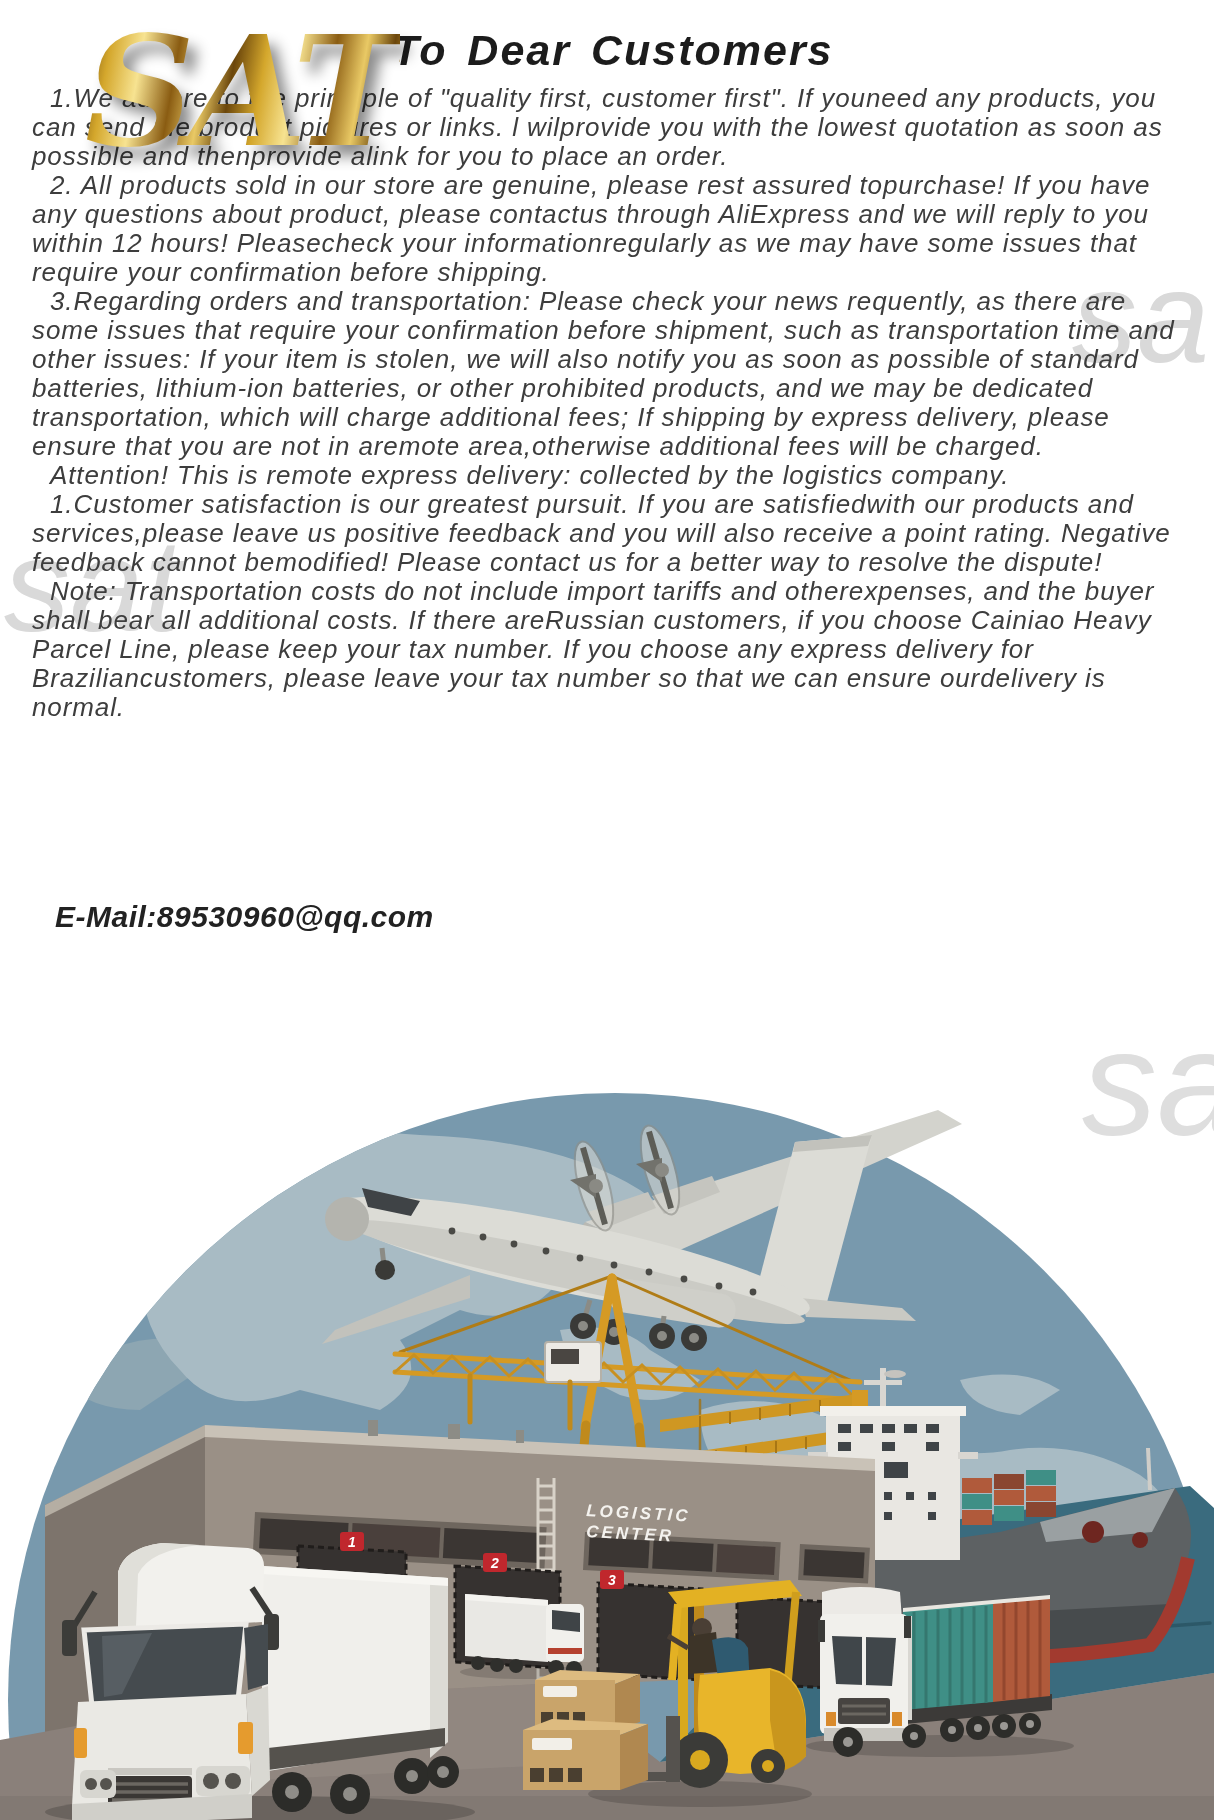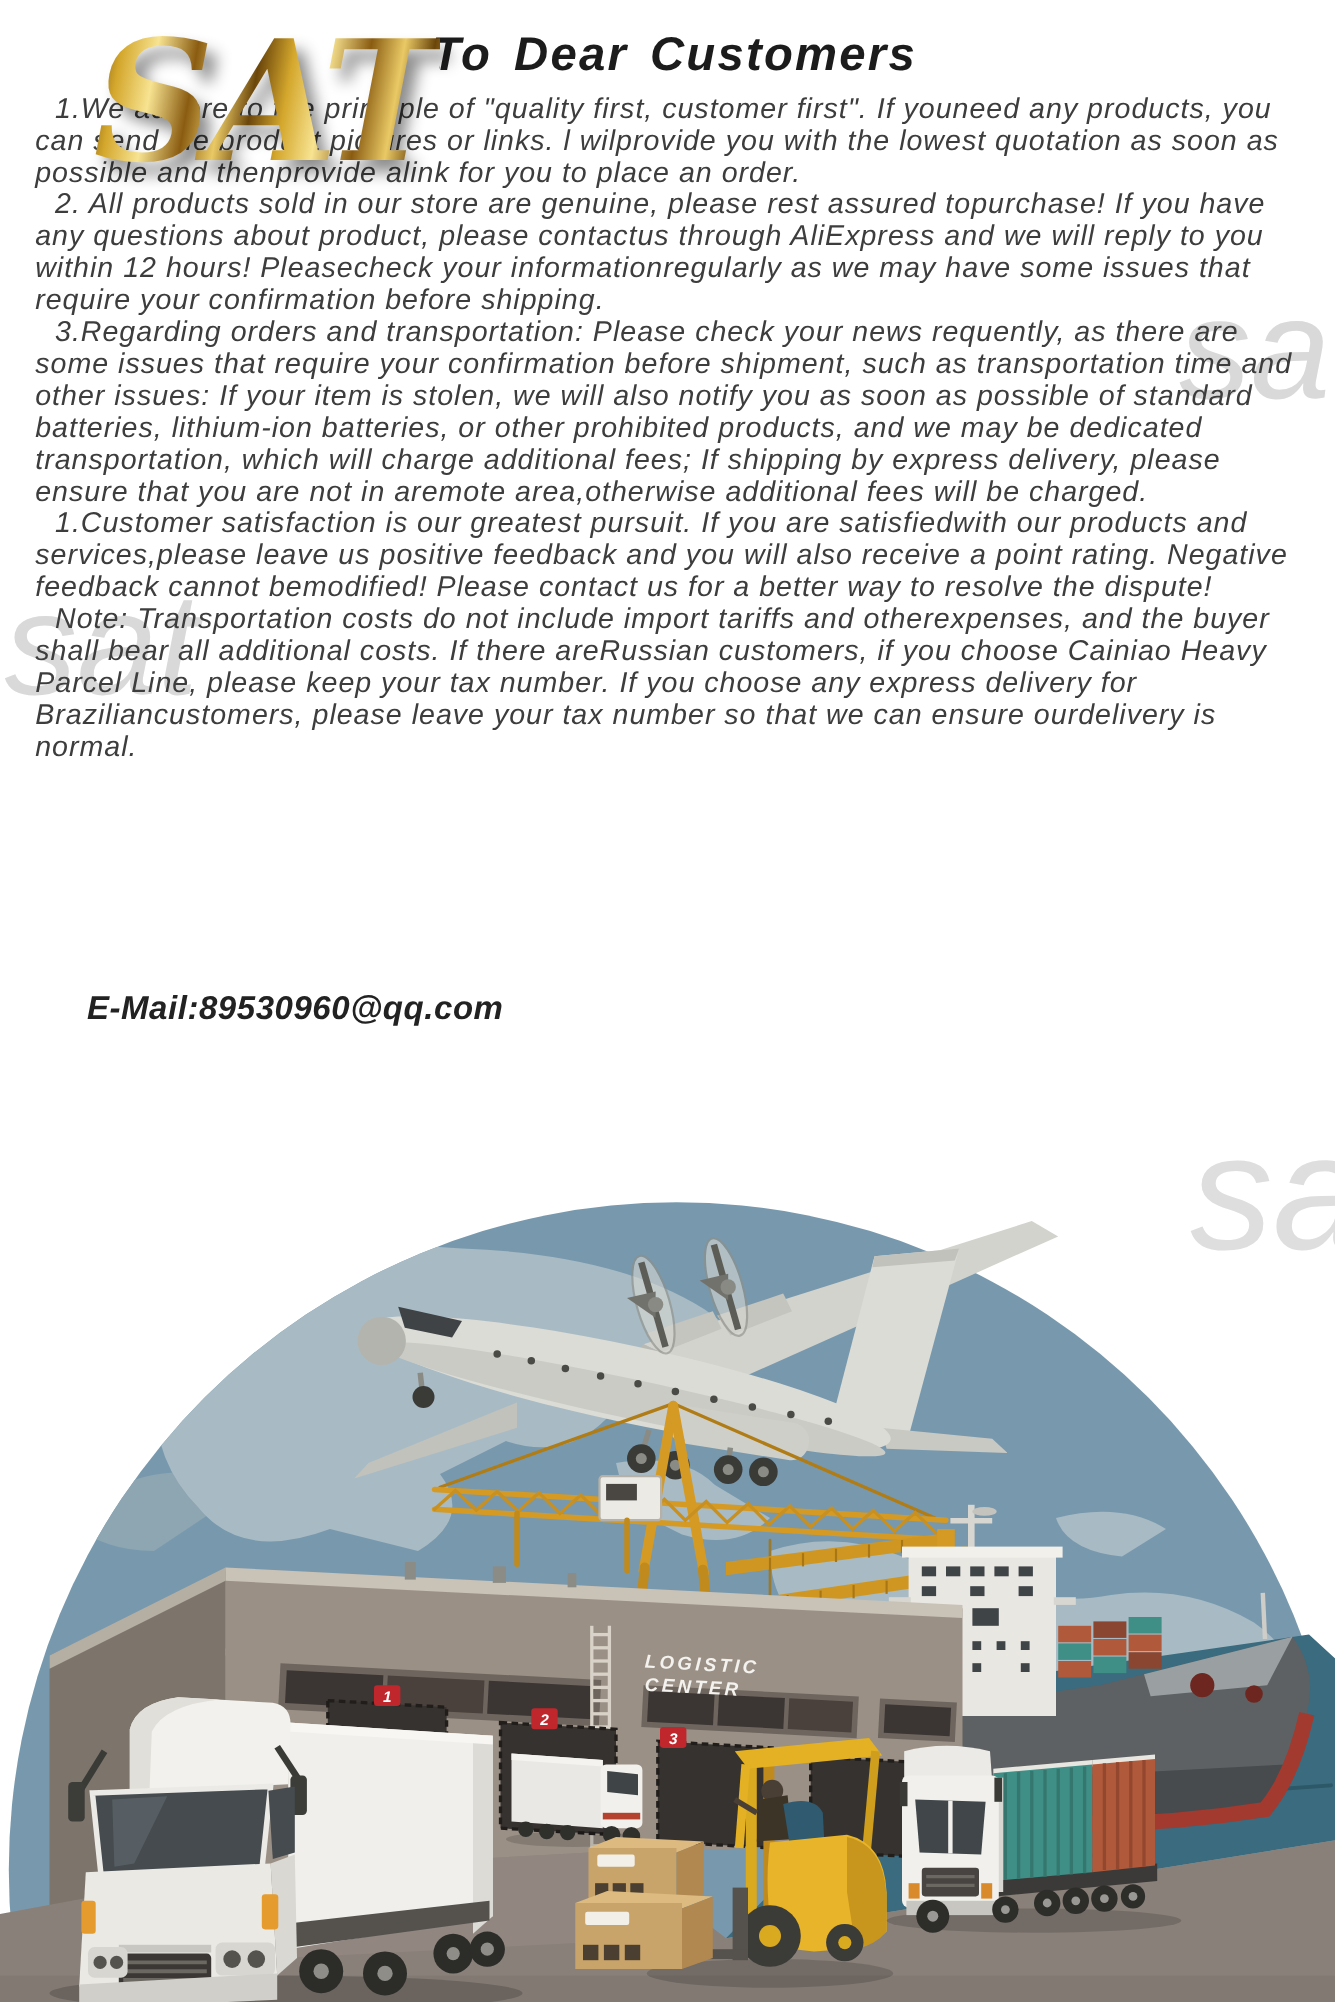--- a/index.html
+++ b/index.html
@@ -14,40 +14,41 @@
   .title{position:absolute;left:12px;right:0;top:26px;z-index:2;margin:0;text-align:center;
         font-size:43px;font-weight:700;color:#1c1c1c;letter-spacing:2px;word-spacing:6px;}
   .wm{position:absolute;z-index:1;color:#d9d9d9;font-weight:400;line-height:1;user-select:none;}
   .wm1{left:1072px;top:252px;font-size:130px;}
   .wm2{left:4px;top:520px;font-size:132px;}
   .wm3{left:1082px;top:1008px;font-size:150px;color:#dedede;}
   .body-text{position:absolute;left:32px;top:84px;width:1150px;z-index:2;
         font-size:26px;line-height:29px;letter-spacing:0.9px;color:#3d3d3d;}
   .body-text p{margin:0;text-indent:18px;}
   .contact{position:absolute;left:55px;z-index:2;font-weight:700;color:#222222;font-size:30px;letter-spacing:0.5px;}
-  .email{top:900px;margin-left:24px;}
+  .email{top:900px;}
   .whatsapp{top:952px;}
   .illustration{position:absolute;left:0;top:1080px;width:1214px;height:740px;z-index:0;display:block;}
 </style>
 </head>
 <body>
 
 <div class="page">
 
   <div class="sat-logo">SAT</div>
   <h1 class="title">To Dear Customers</h1>
 
   <div class="wm wm1">sat</div>
   <div class="wm wm2">sat</div>
   <div class="wm wm3">sat</div>
 
   <div class="body-text">
     <p>1.We adhere to the principle of "quality first, customer first". If youneed any products, you can send me product pictures or links. l wilprovide you with the lowest quotation as soon as possible and thenprovide alink for you to place an order.</p>
     <p>2. All products sold in our store are genuine, please rest assured topurchase! If you have any questions about product, please contactus through AliExpress and we will reply to you within 12 hours! Pleasecheck your informationregularly as we may have some issues that require your confirmation before shipping.</p>
     <p>3.Regarding orders and transportation: Please check your news requently, as there are some issues that require your confirmation before shipment, such as transportation time and other issues: If your item is stolen, we will also notify you as soon as possible of standard batteries, lithium-ion batteries, or other prohibited products, and we may be dedicated transportation, which will charge additional fees;  If shipping by express delivery, please ensure that you are not in aremote area,otherwise additional fees will be charged.</p>
+    <p>Attention! This is remote express delivery: collected by the logistics company.</p>
     <p>1.Customer satisfaction is our greatest pursuit. If you are satisfiedwith our products and services,please leave us positive feedback and you will also receive a point rating. Negative feedback cannot bemodified! Please contact us for a better way to resolve the dispute!</p>
     <p>Note: Transportation costs do not include import tariffs and otherexpenses, and the buyer shall bear all additional costs. If there areRussian customers, if you choose Cainiao Heavy Parcel Line, please keep your tax number. If you choose any express delivery for Braziliancustomers, please leave your tax number so that we can ensure ourdelivery is normal.</p>
   </div>
 
   <div class="contact email">E-Mail:89530960@qq.com</div>
 
   <svg class="illustration" viewBox="0 0 1214 740" xmlns="http://www.w3.org/2000/svg">
     <defs>
       <clipPath id="globeClip">
           <circle cx="615" cy="620" r="607"></circle>

